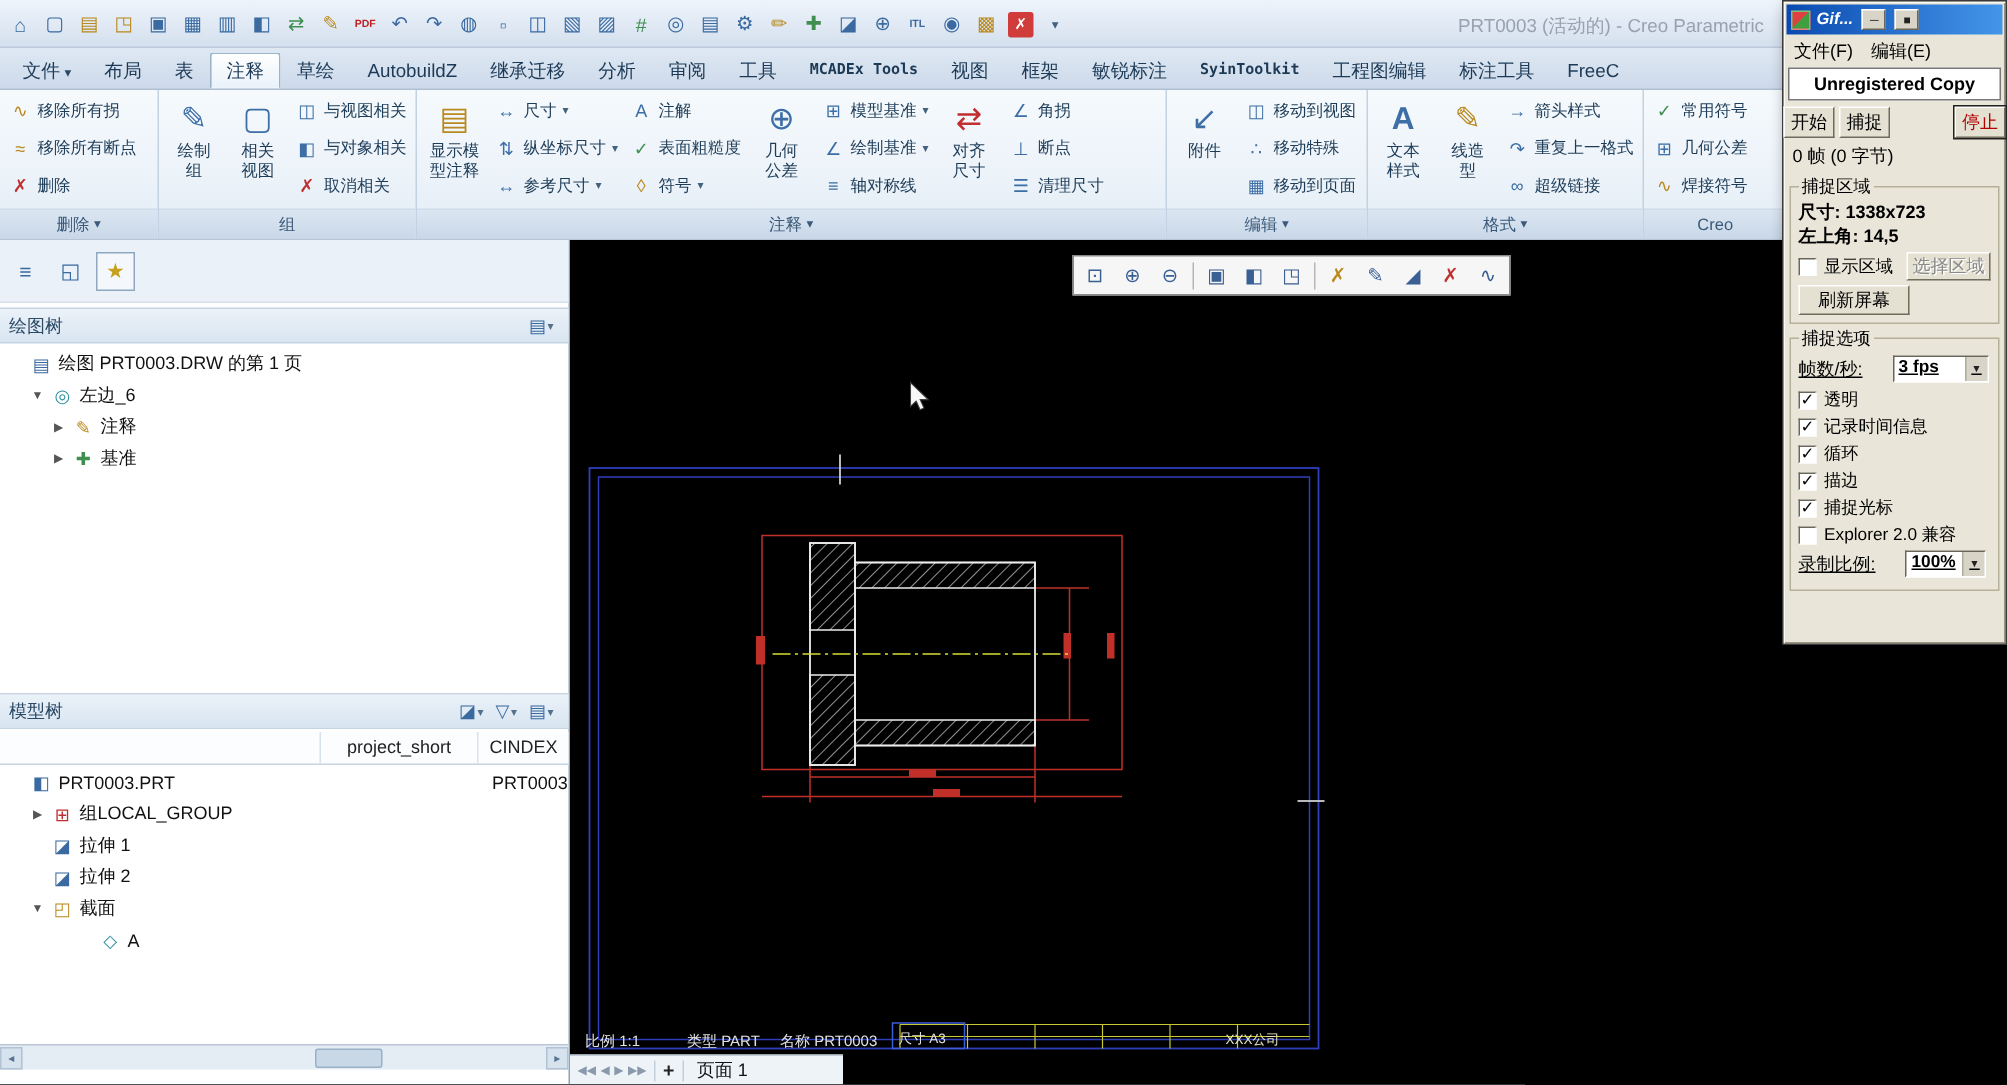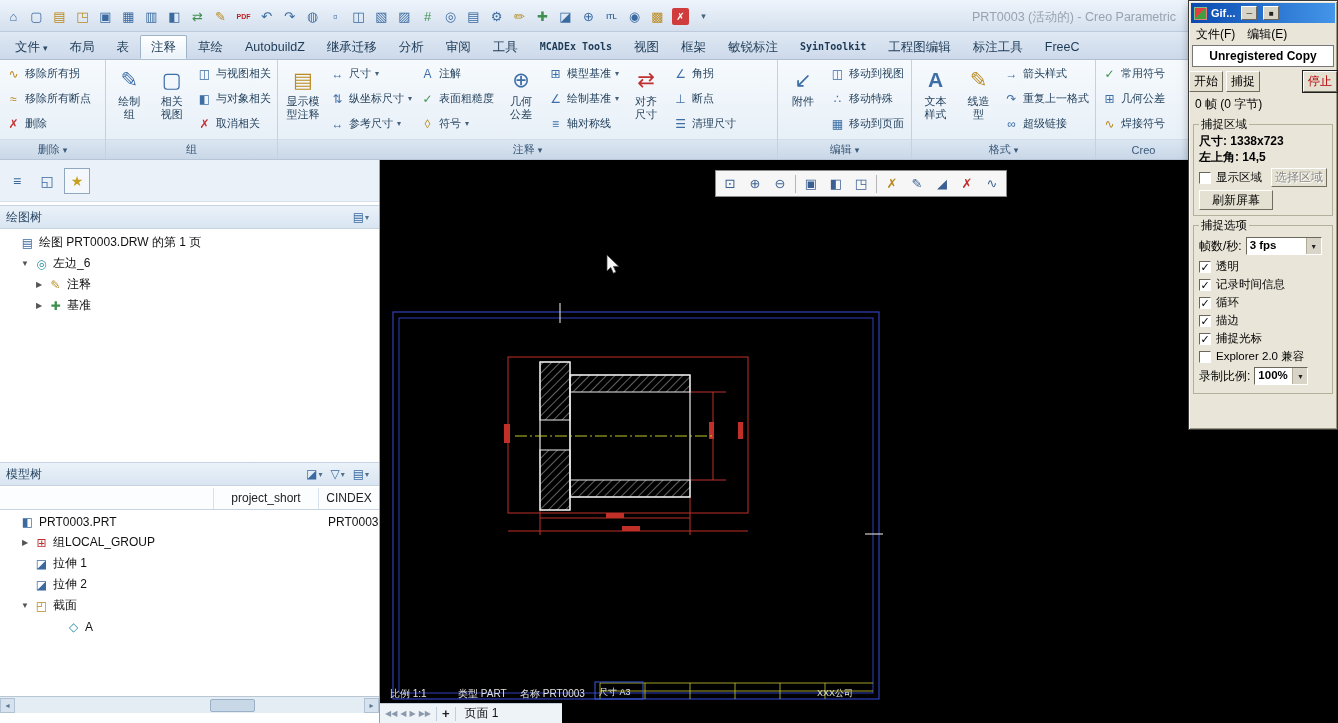--- a/index.html
+++ b/index.html
@@ -110,21 +110,21 @@
   .navb { font-size:8px; color:#8a9aac; }
   .navb.add { font-size:13px; color:#222; font-weight:bold; }
   .nav-sep { width:1px; height:14px; background:#c2cedb; margin:0 2px; }
   .pageno { font-size:12px; color:#111; margin-left:4px; white-space:nowrap; }
 
   
   .gif-win { position:absolute; left:1188px; top:0; width:150px; height:430px; z-index:50;
              background:#e9e6d9; border:1px solid #3a3a3a; color:#000; font-size:12px;
              box-shadow:3px 4px 10px rgba(0,0,0,.55), inset 1px 1px 0 #fbfaf4, inset -1px -1px 0 #9a9680; }
   .gif-title { height:20px; margin:2px; background:linear-gradient(90deg,#0a4ab0,#4496ea);
-               display:flex; align-items:center; gap:4px; padding:0 3px; }
+               display:flex; align-items:center; gap:4px; padding:0 3px;font-style:italic; }
   .gicon { width:13px; height:13px; flex:0 0 13px;
            background:linear-gradient(135deg,#e04040 50%,#40a040 50%); border:1px solid #ffffff55; }
   .gt { color:#fff; font-weight:bold; font-size:11px; }
   .tbtn { width:16px; height:14px; background:#d8d4c8; border:1px solid;
           border-color:#fff #6a675a #6a675a #fff; font-size:8px; display:flex;
           align-items:center; justify-content:center; color:#222; margin-left:2px; }
   .gif-menu { height:19px; display:flex; gap:12px; align-items:center; padding:0 7px; font-size:12px; }
   .unreg { margin:1px 3px 3px; height:22px; border:1px solid #777; background:#fff;
            display:flex; align-items:center; justify-content:center; font-weight:bold; font-size:12px; }
   .gbtn-row { display:flex; gap:3px; padding:1px 0 3px; }
@@ -137,28 +137,28 @@
   fieldset.gf { margin:2px 4px 0; border:1px solid #b4b09a; padding:1px 5px 4px; }
   fieldset.gf legend { font-size:11.5px; padding:0 2px; }
   .bold-line { font-weight:bold; font-size:12px; line-height:16px; white-space:nowrap; }
   .chk-row { display:flex; align-items:center; gap:5px; margin:3px 0; white-space:nowrap; }
   .chk { width:12px; height:12px; flex:0 0 12px; background:#fff; border:1px solid;
          border-color:#6a675a #fff #fff #6a675a; font-size:11px; line-height:11px;
          font-weight:bold; text-align:center; }
   .chk-label { font-size:11.5px; }
   .sel-btn { margin-left:auto; width:56px; height:19px; color:#8a8a8a; text-shadow:1px 1px 0 #fff; }
   .refresh-btn { width:74px; height:20px; margin:3px 0 1px; }
-  .fps-row { display:flex; align-items:center; gap:4px; margin:3px 0 4px; white-space:nowrap; }
+  .fps-row { display:flex; align-items:center; gap:20px; margin:3px 0 4px; white-space:nowrap;text-decoration:underline; }
   .dd-ctl { height:18px; background:#fff; border:1px solid; border-color:#6a675a #fff #fff #6a675a;
             display:flex; align-items:stretch; }
   .dd-ctl .val { flex:1; padding:1px 3px 0; font-size:11.5px; font-weight:bold; }
   .dd-ctl .arr { width:15px; background:#d8d4c8; border-left:1px solid #b0ac98; display:flex;
                  align-items:center; justify-content:center; }
   .dd-ctl .arr::after { content:"▼"; font-size:7px; color:#222; }
-  .dd-fps { width:76px; } .dd-scale { width:54px; }
+  .dd-fps { width:64px; } .dd-scale { width:54px; }
 </style>
 </head>
 <body>
 
 <div class="app">
 
   <div class="titlebar">
     <div class="qat">
       <span class="qicon">⌂</span>
       <span class="qicon">▢</span>

